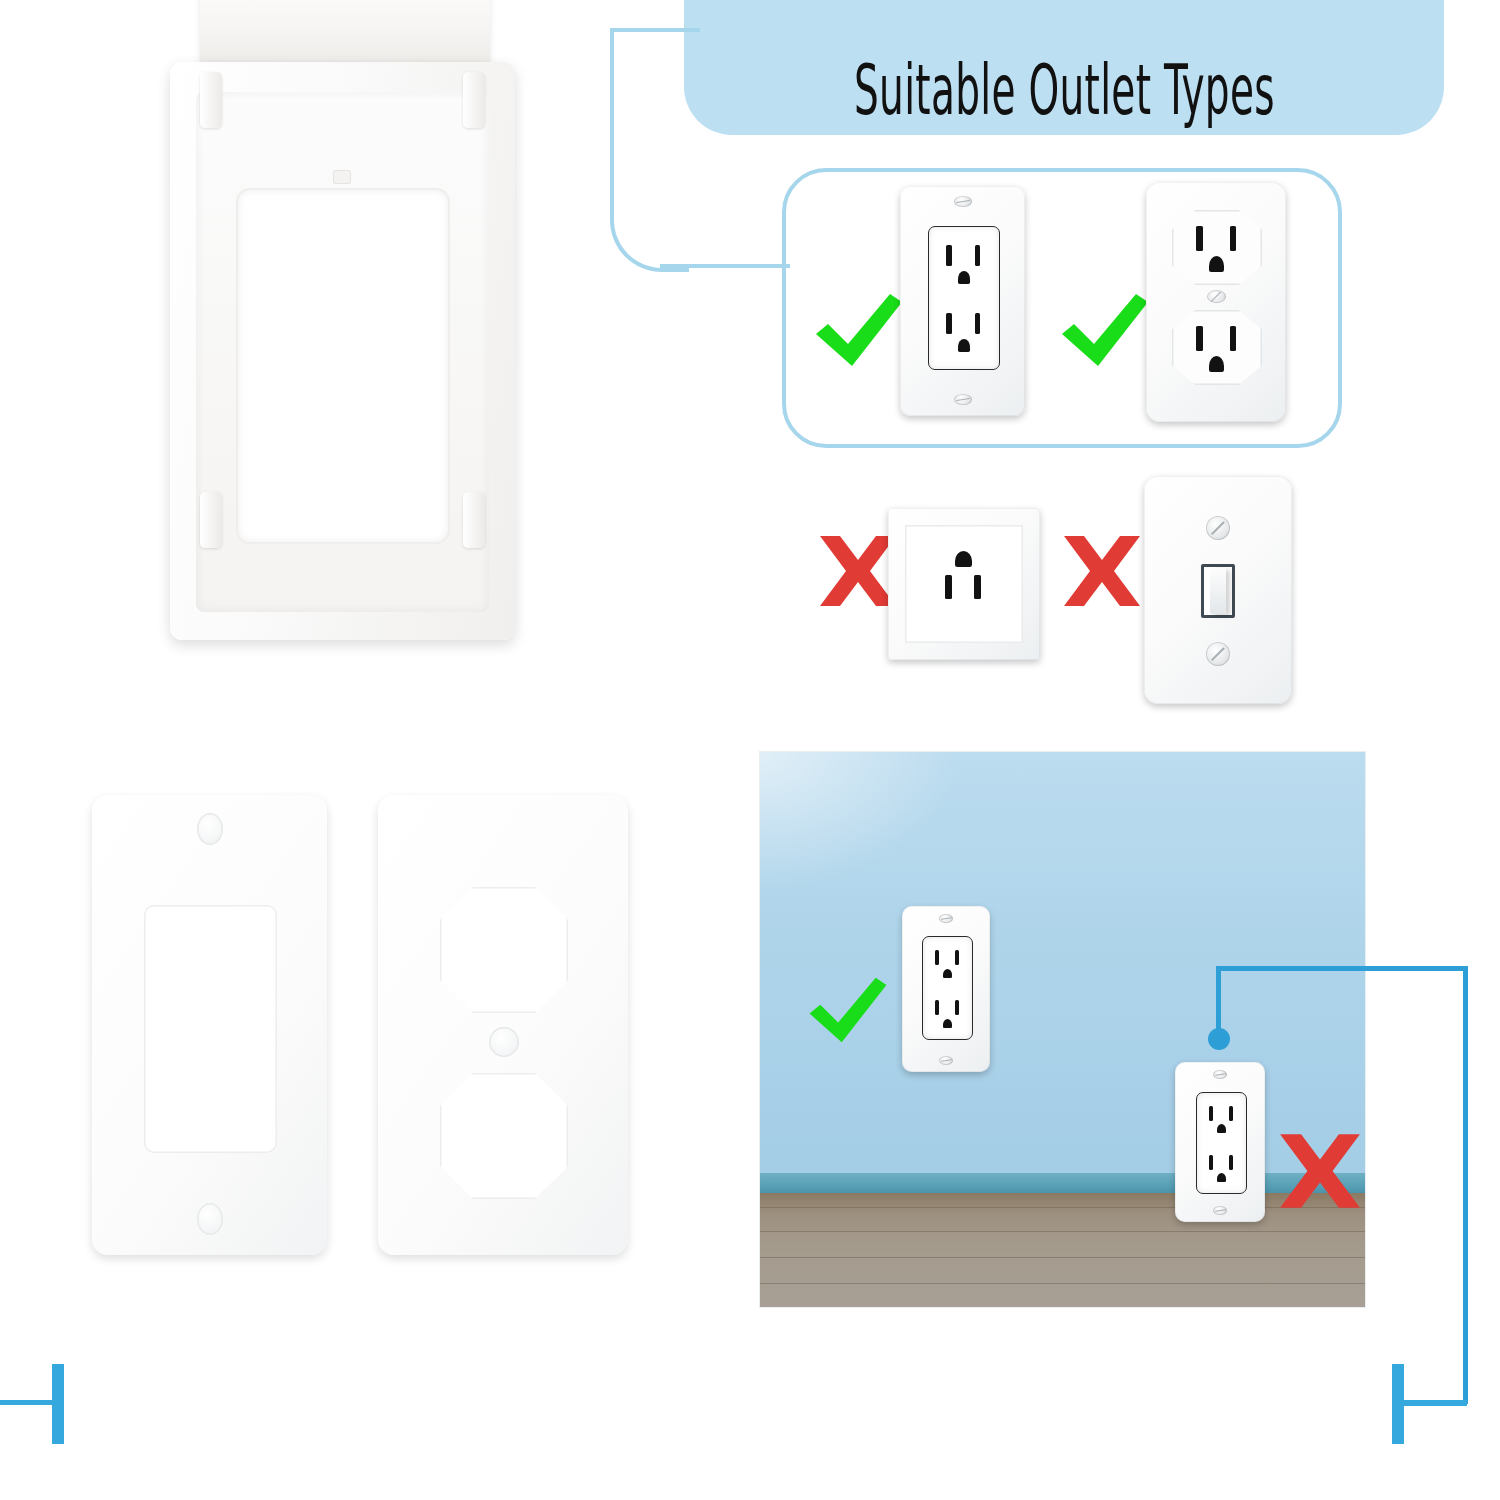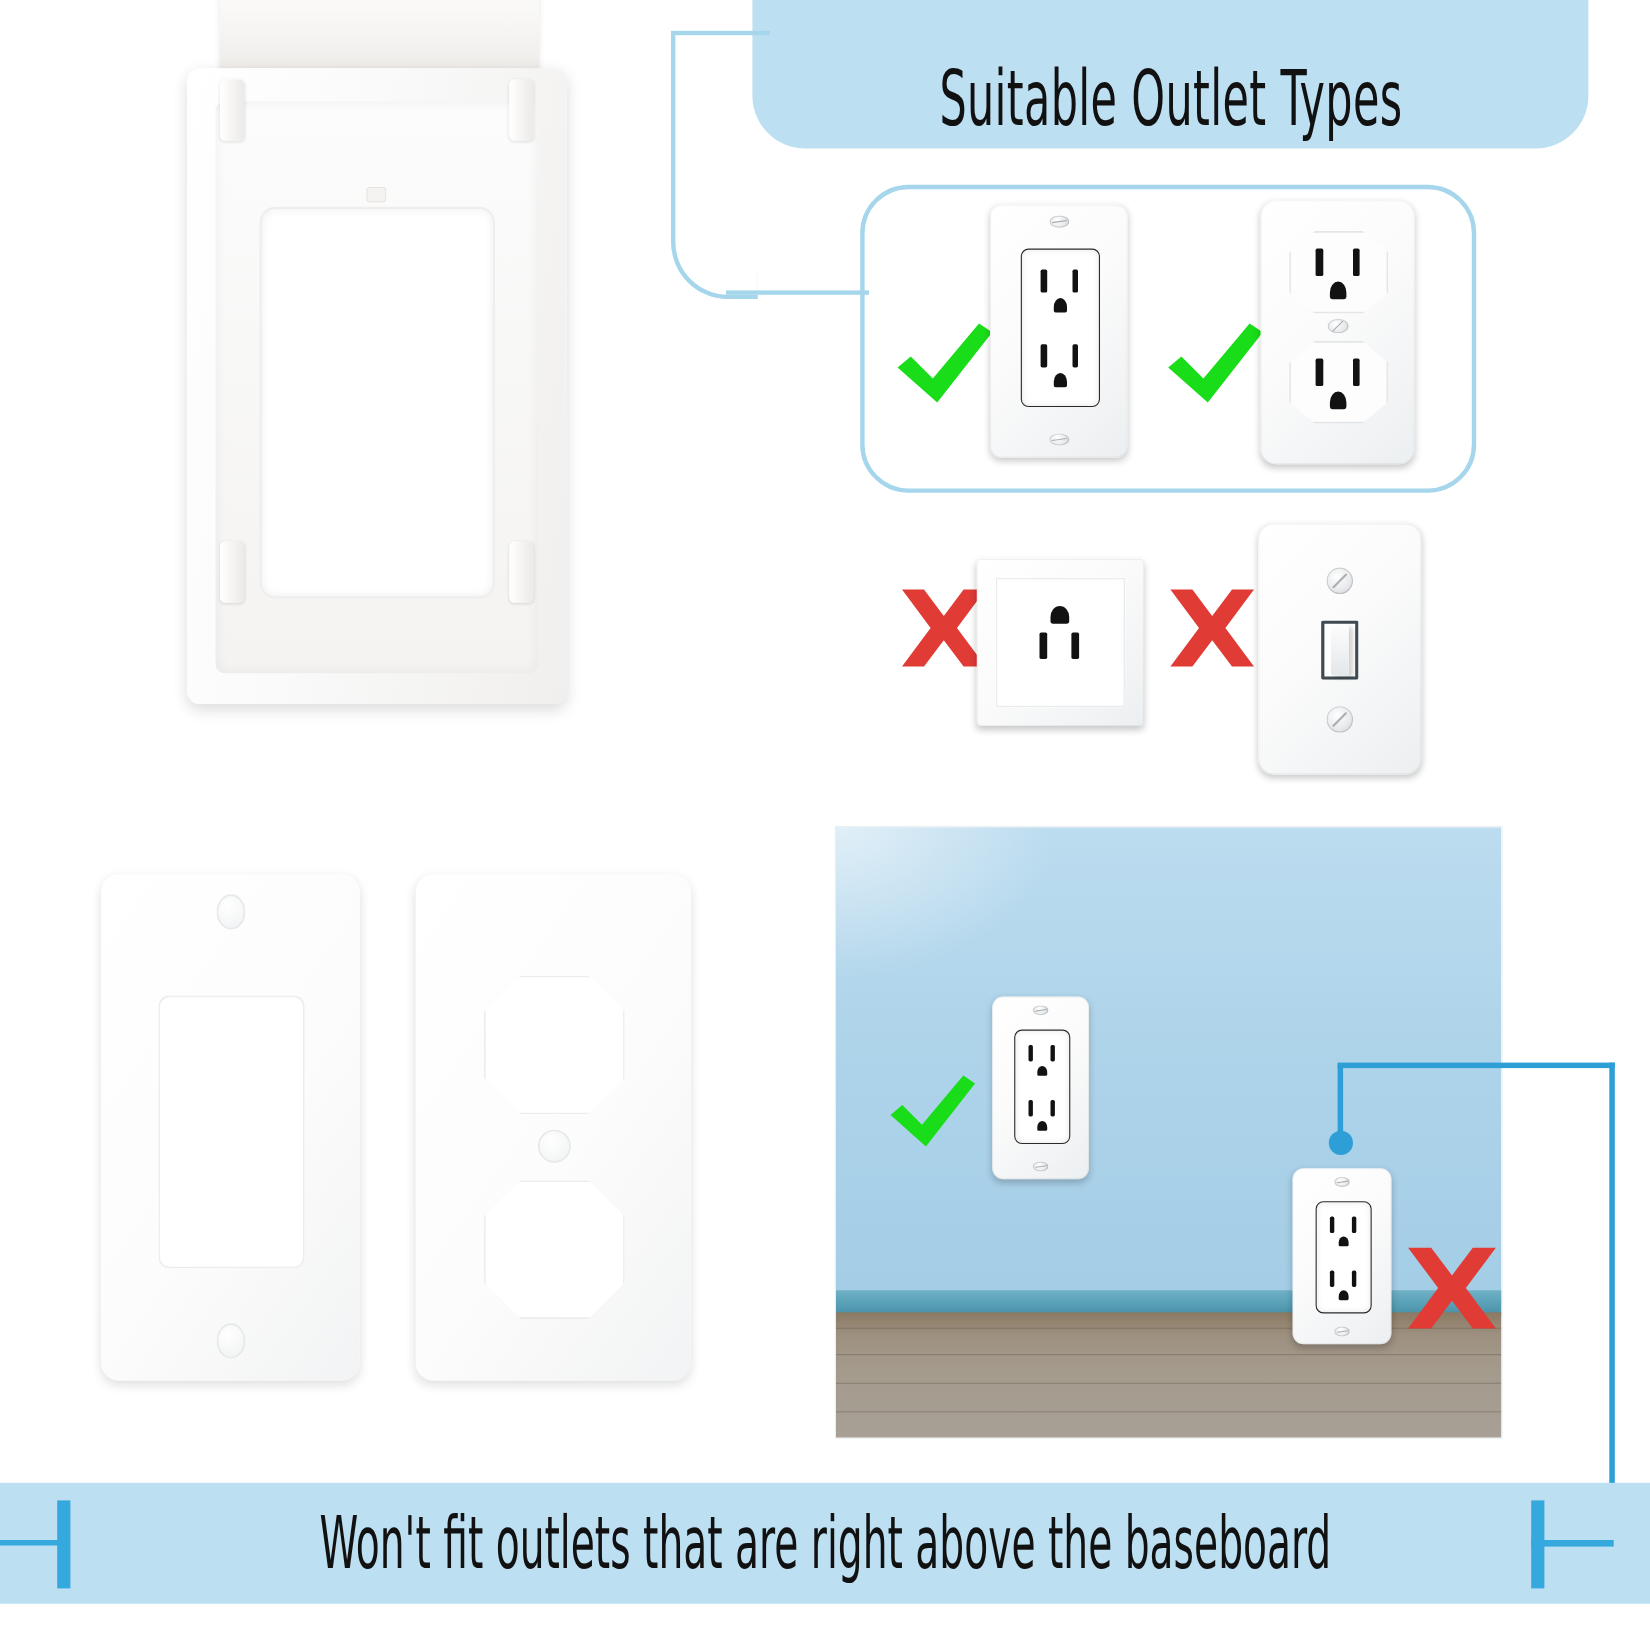--- a/index.html
+++ b/index.html
@@ -321,21 +321,18 @@
         <path d="M2 4 L22 4 L40 28 L58 4 L78 4 L52 39 L78 74 L58 74 L40 50 L22 74 L2 74 L28 39 Z" fill="#e13b36"></path>
       </svg>
     </div>
   </div>
 
   <div class="conn-blue c-r-v1"></div>
   <div class="conn-blue c-r-h1"></div>
   <div class="conn-blue c-r-v2"></div>
   <div class="c-r-dot"></div>
 
-  <div class="bottom-banner">
-    <span class="bottom-text">Won't fit outlets that are right above the baseboard</span>
-  </div>
   <div class="bracket bk-left-arm"></div>
   <div class="bracket bk-left"></div>
   <div class="bracket bk-right-arm"></div>
   <div class="bracket bk-right"></div>
 
 </div>
 
 </body></html>

